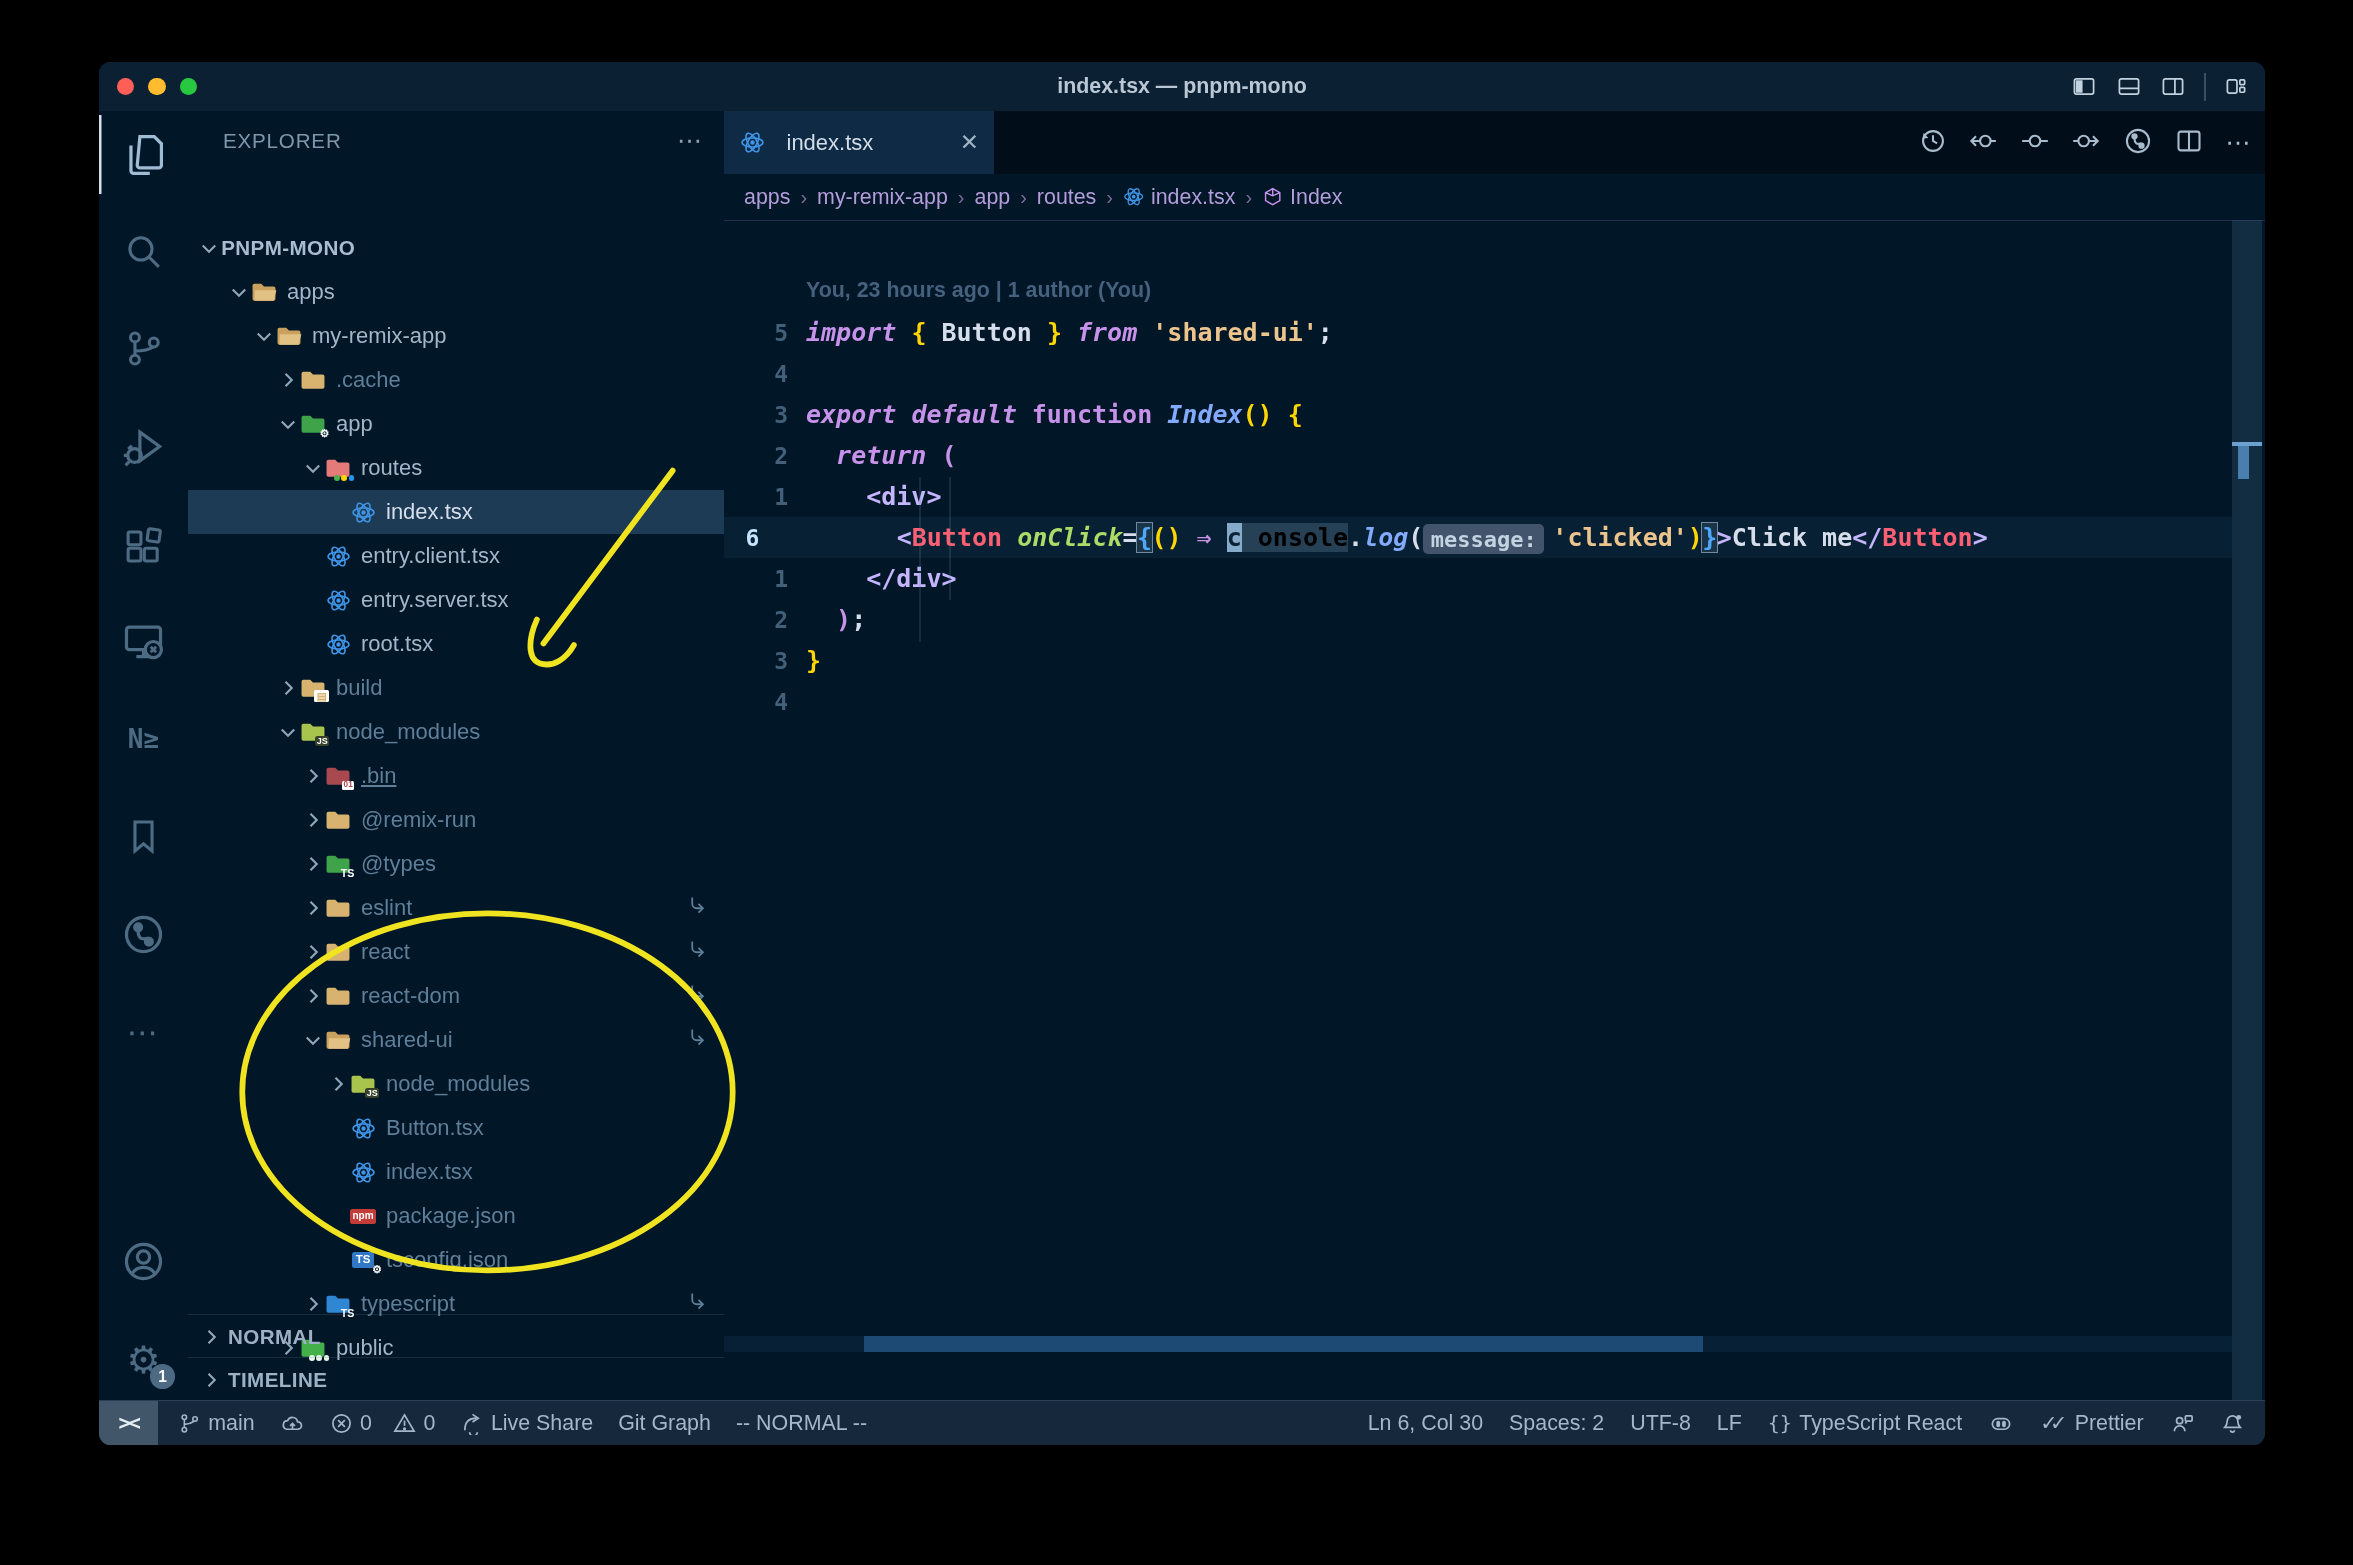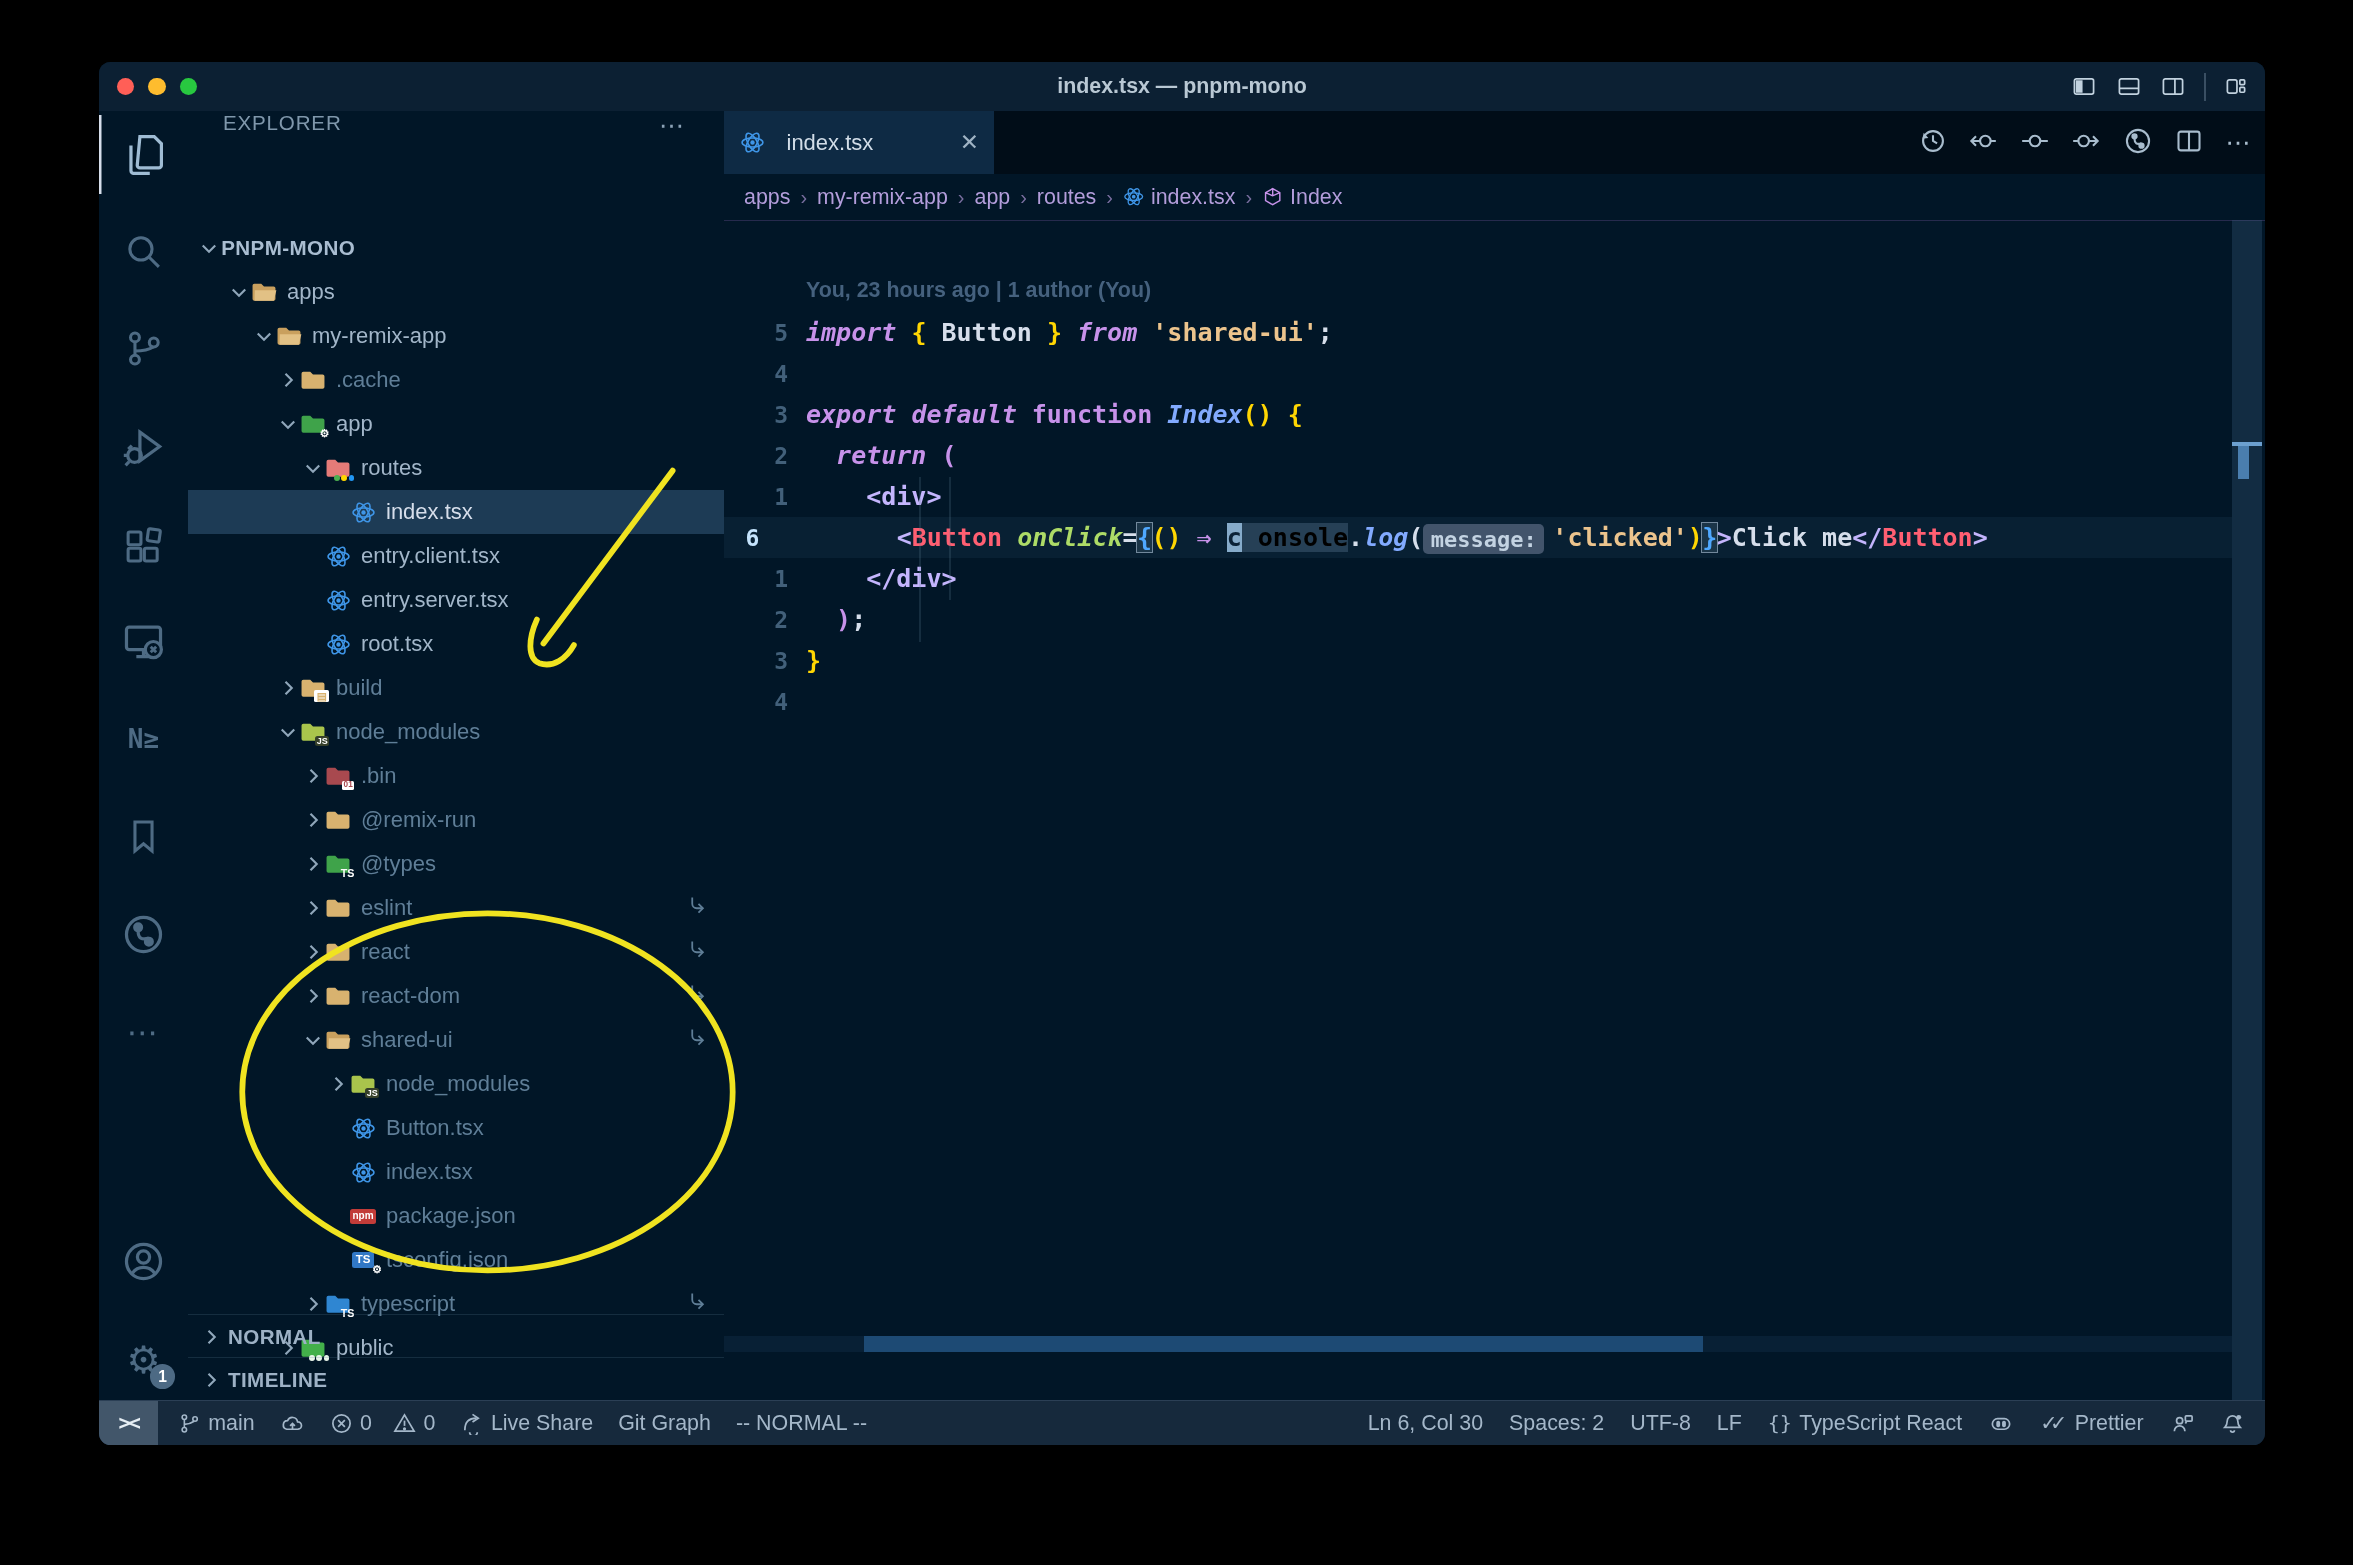--- a/index.html
+++ b/index.html
@@ -20,21 +20,21 @@
   
   .activitybar{position:absolute;left:0;top:49px;bottom:44px;width:89px;background:#011627;border-right:0.8px solid #0b1f33;}
   .act-item{position:absolute;left:0;width:89px;height:79px;display:flex;align-items:center;justify-content:center;color:#4e6b84;}
   .act-item.active{color:#9fbcd4;box-shadow:inset 2.5px 0 0 #d6deeb;}
   .act-badge{position:absolute;right:13px;bottom:10px;min-width:25px;height:25px;border-radius:12.3px;background:#4d6a84;color:#fff;
              font-size:15.6px;font-weight:700;display:flex;align-items:center;justify-content:center;}
   .nx-glyph{font-family:"DejaVu Sans Mono",monospace;font-size:26px;font-weight:700;}
 
   
   .sidebar{position:absolute;left:89px;top:49px;bottom:44px;width:537px;background:#011627;border-right:0.8px solid #0b1f33;}
-  .sb-header{position:absolute;left:0;top:0;right:18px;height:59px;display:flex;}
+  .sb-header{position:absolute;left:0;top:0;right:0;height:59px;display:flex;align-items:center;}
   .sb-header .ttl{margin-left:35px;color:#7f97ab;font-size:20.6px;letter-spacing:0.8px;}
   .sb-header .more{position:absolute;right:21.4px;color:#8ba2b6;font-size:25px;letter-spacing:1.6px;}
   .tree{position:absolute;left:0;top:115px;right:0;}
   .trow{position:relative;height:44px;display:flex;align-items:center;color:#a2b6c9;font-size:22px;white-space:nowrap;}
   .trow.dim{color:#5f7e97;}
   .trow.selected{background:#1d3b55;color:#d6deeb;}
   .trow.root{font-weight:700;font-size:20.6px;letter-spacing:0.4px;color:#a9bdd1;}
   .chev{width:25px;display:inline-flex;justify-content:center;}
   .ticon{position:relative;width:26px;height:22px;margin-right:10px;display:inline-flex;align-items:center;justify-content:center;}
   .badge{position:absolute;right:-3.3px;bottom:-3.3px;font-weight:700;font-size:10.7px;color:#fff;line-height:1;}
@@ -389,21 +389,21 @@
               </svg>
             </span>
             <span class="ticon">
               <svg width="26" height="22" viewBox="0 0 28 24">
     <path d="M1.5 5 q0-2 2-2 h7.5 l3 3 h10.5 q2 0 2 2 v11.5 q0 2-2 2 h-21 q-2 0-2-2 z" fill="#a9c44c"></path>
     </svg>
               <span class="badge darkhex">JS</span>
             </span>
             <span>node_modules</span>
           </div>
-          <div class="trow dim" style="padding-left: 112px;">
+          <div class="trow dim" style="padding-left: 112px; text-decoration: underline;">
             <span class="chev">
               <svg width="20" height="20" viewBox="0 0 16 16">
                 <path d="M6 3l5 5-5 5" stroke="#8fa6ba" stroke-width="1.7" fill="none"></path>
               </svg>
             </span>
             <span class="ticon">
               <svg width="26" height="22" viewBox="0 0 28 24">
     <path d="M1.5 5 q0-2 2-2 h7.5 l3 3 h10.5 q2 0 2 2 v11.5 q0 2-2 2 h-21 q-2 0-2-2 z" fill="#a8494f"></path>
     </svg>
               <span class="badge" style="background:#fff;color:#a8494f;border-radius:1.6px;padding:0.8px 1.6px;font-size:8.2px;">01</span>

